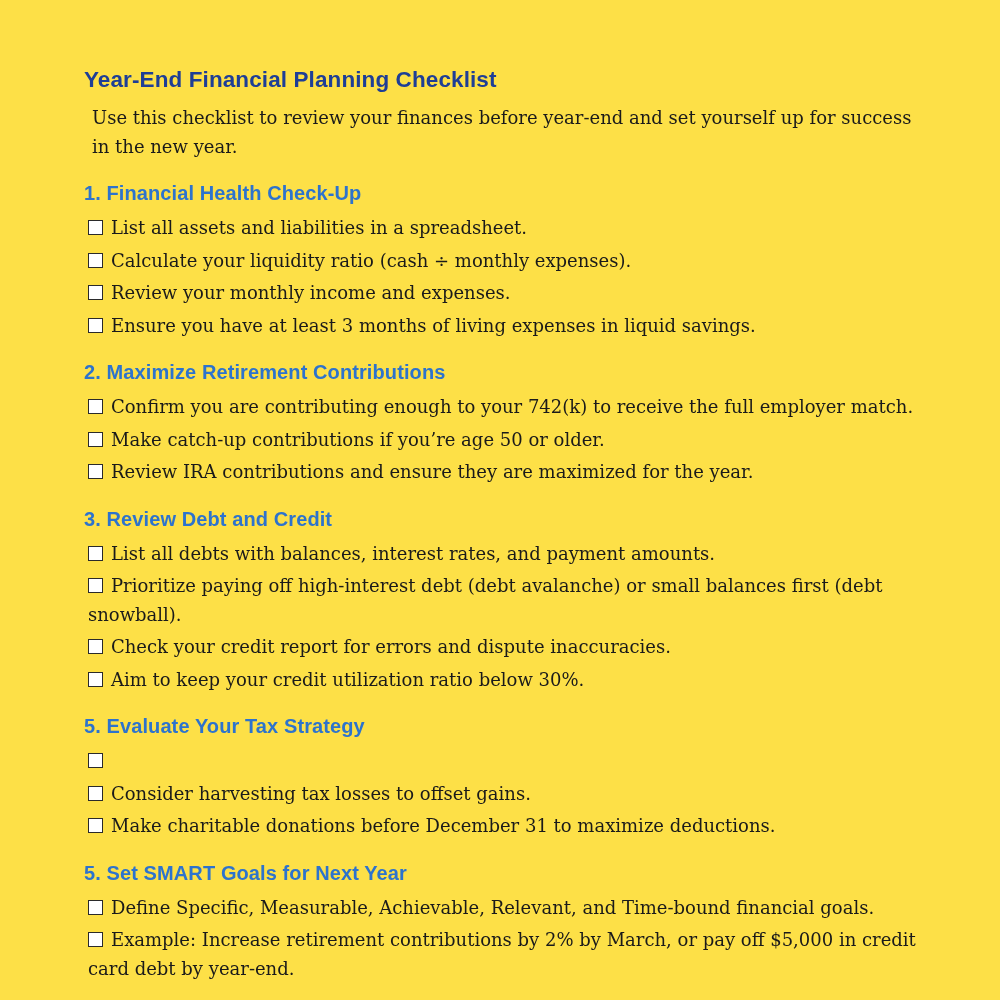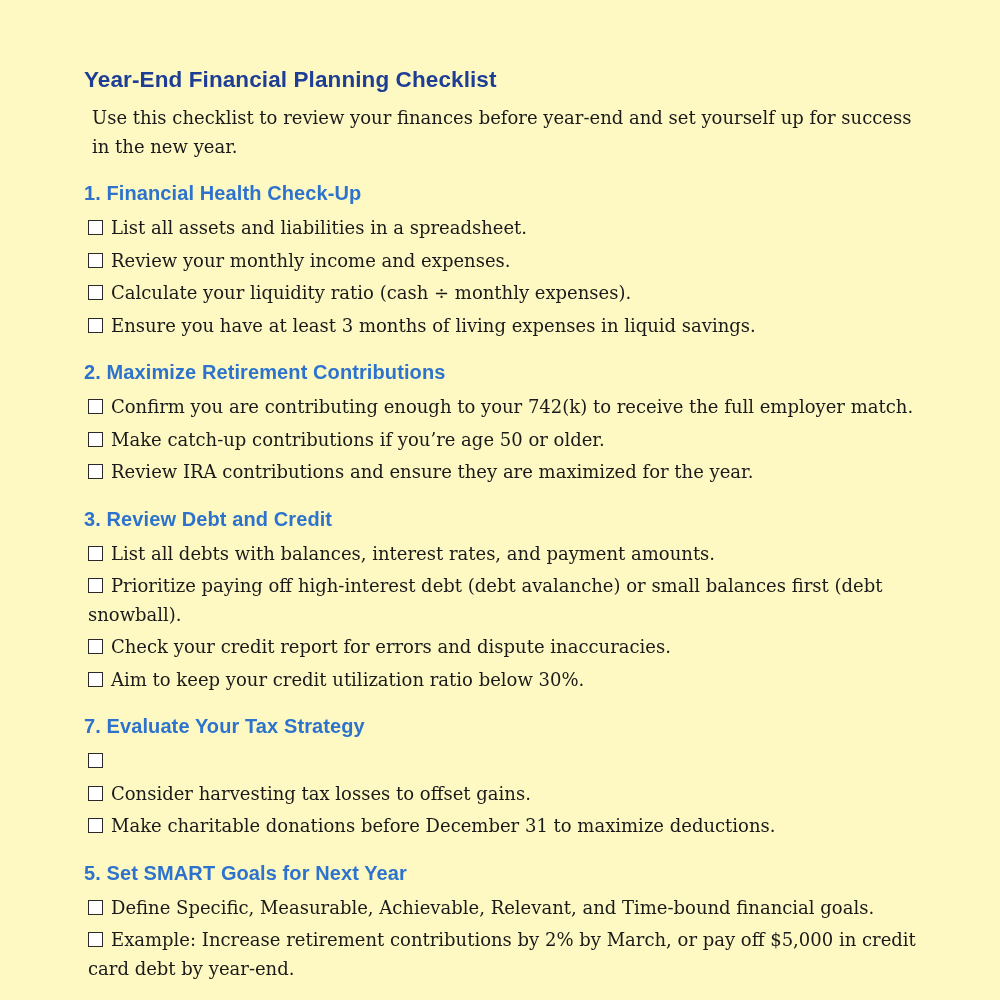--- a/index.html
+++ b/index.html
@@ -10,21 +10,21 @@
   body {
     width: 1000px;
     height: 1000px;
     overflow: hidden;
   }
   .page {
     box-sizing: border-box;
     width: 1000px;
     height: 1000px;
     padding: 68px 66px 0 84px;
-    background: #fef9c3;
+    background: #fde047;
   }
   .content {
     width: 850px;
   }
   .doc-title {
     margin: 0 0 12px 0;
     font-family: "Liberation Sans", sans-serif;
     font-weight: 700;
     font-size: 22.5px;
     line-height: 24px;
@@ -71,42 +71,42 @@
 <div class="page">
   <div class="content">
 
     <h1 class="doc-title">Year-End Financial Planning Checklist</h1>
 
     <p class="intro">Use this checklist to review your finances before year-end and set yourself up for success in the new year.</p>
 
     <div>
       <h2 class="section-heading">1. Financial Health Check-Up</h2>
       <p class="item"><span class="checkbox"></span><span>List all assets and liabilities in a spreadsheet.</span></p>
+      <p class="item"><span class="checkbox"></span><span>Calculate your liquidity ratio (cash ÷ monthly expenses).</span></p>
       <p class="item"><span class="checkbox"></span><span>Review your monthly income and expenses.</span></p>
-      <p class="item"><span class="checkbox"></span><span>Calculate your liquidity ratio (cash ÷ monthly expenses).</span></p>
       <p class="item"><span class="checkbox"></span><span>Ensure you have at least 3 months of living expenses in liquid savings.</span></p>
     </div>
 
     <div>
       <h2 class="section-heading">2. Maximize Retirement Contributions</h2>
       <p class="item"><span class="checkbox"></span><span>Confirm you are contributing enough to your 742(k) to receive the full employer match.</span></p>
       <p class="item"><span class="checkbox"></span><span>Make catch-up contributions if you’re age 50 or older.</span></p>
       <p class="item"><span class="checkbox"></span><span>Review IRA contributions and ensure they are maximized for the year.</span></p>
     </div>
 
     <div>
       <h2 class="section-heading">3. Review Debt and Credit</h2>
       <p class="item"><span class="checkbox"></span><span>List all debts with balances, interest rates, and payment amounts.</span></p>
       <p class="item"><span class="checkbox"></span><span>Prioritize paying off high-interest debt (debt avalanche) or small balances first (debt snowball).</span></p>
       <p class="item"><span class="checkbox"></span><span>Check your credit report for errors and dispute inaccuracies.</span></p>
       <p class="item"><span class="checkbox"></span><span>Aim to keep your credit utilization ratio below 30%.</span></p>
     </div>
 
     <div>
-      <h2 class="section-heading">7. Evaluate Your Tax Strategy</h2>
+      <h2 class="section-heading">5. Evaluate Your Tax Strategy</h2>
       <p class="item"><span class="checkbox"></span></p>
       <p class="item"><span class="checkbox"></span><span>Consider harvesting tax losses to offset gains.</span></p>
       <p class="item"><span class="checkbox"></span><span>Make charitable donations before December 31 to maximize deductions.</span></p>
     </div>
 
     <div>
       <h2 class="section-heading">5. Set SMART Goals for Next Year</h2>
       <p class="item"><span class="checkbox"></span><span>Define Specific, Measurable, Achievable, Relevant, and Time-bound financial goals.</span></p>
       <p class="item"><span class="checkbox"></span><span>Example: Increase retirement contributions by 2% by March, or pay off $5,000 in credit card debt by year-end.</span></p>
     </div>

